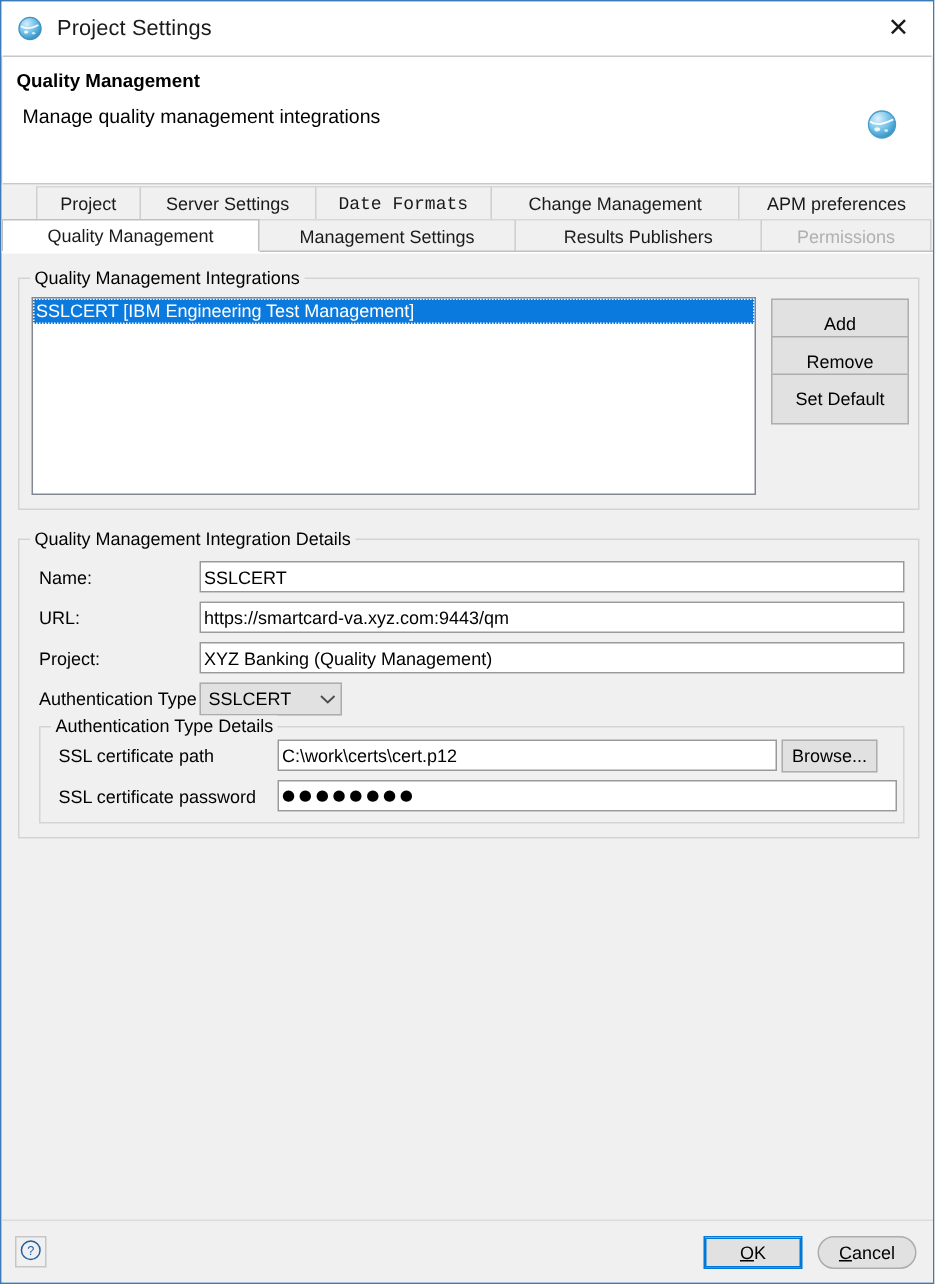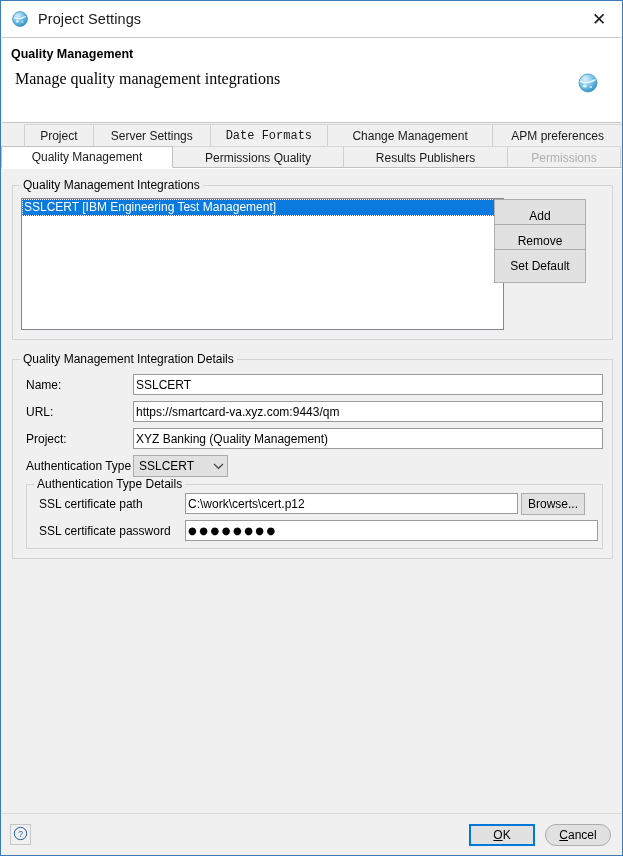--- a/index.html
+++ b/index.html
@@ -82,23 +82,22 @@
     left: 9px;
     top: 9px;
     font-size: 12.5px;
     font-weight: bold;
     color: #000;
   }
   .header-sub {
     position: absolute;
     left: 13px;
     top: 32px;
-    font-size: 16px;
-    color: #000;
-    font-family: Liberation Serif, serif;
+    font-size: 13px;
+    color: #000;
   }
   .header-icon {
     position: absolute;
     right: 22px;
     top: 34px;
     width: 22px;
     height: 22px;
   }
 
   
@@ -211,21 +210,21 @@
     font-size: 12px;
     color: #000;
     display: flex;
     align-items: center;
     justify-content: center;
     font-family: "Liberation Sans", sans-serif;
     padding: 0;
   }
   .side-btn {
     position: absolute;
-    left: 481px;
+    left: 501px;
     width: 92px;
     height: 34px;
   }
   #btnAdd       { top: 13px; }
   #btnRemove    { top: 38px; }
   #btnSetDefault{ top: 63px; }
 
   
   #grpDetails {
     left: 11px;
@@ -394,21 +393,21 @@
   <div class="tabstrip">
     <div class="tabrow row1">
         <div class="tab" style="width: 72px;">Project</div>
         <div class="tab" style="width: 122px;">Server Settings</div>
         <div class="tab" style="width: 122px; font-family: Liberation Mono, monospace;">Date Formats</div>
         <div class="tab" style="width: 172px;">Change Management</div>
         <div class="tab" style="width: 135px;">APM preferences</div>
       </div>
     <div class="tabrow row2">
         <div class="tab selected" style="width: 172px;">Quality Management</div>
-        <div class="tab" style="width: 172px;">Permissions Quality</div>
+        <div class="tab" style="width: 172px;">Management Settings</div>
         <div class="tab" style="width: 165px;">Results Publishers</div>
         <div class="tab disabled" style="width: 114px;">Permissions</div>
       </div>
     <div class="tabs-underline"></div>
   </div>
 
   <div class="content">
 
     <div class="group" id="grpIntegrations">
       <span class="group-title">Quality Management Integrations</span>

